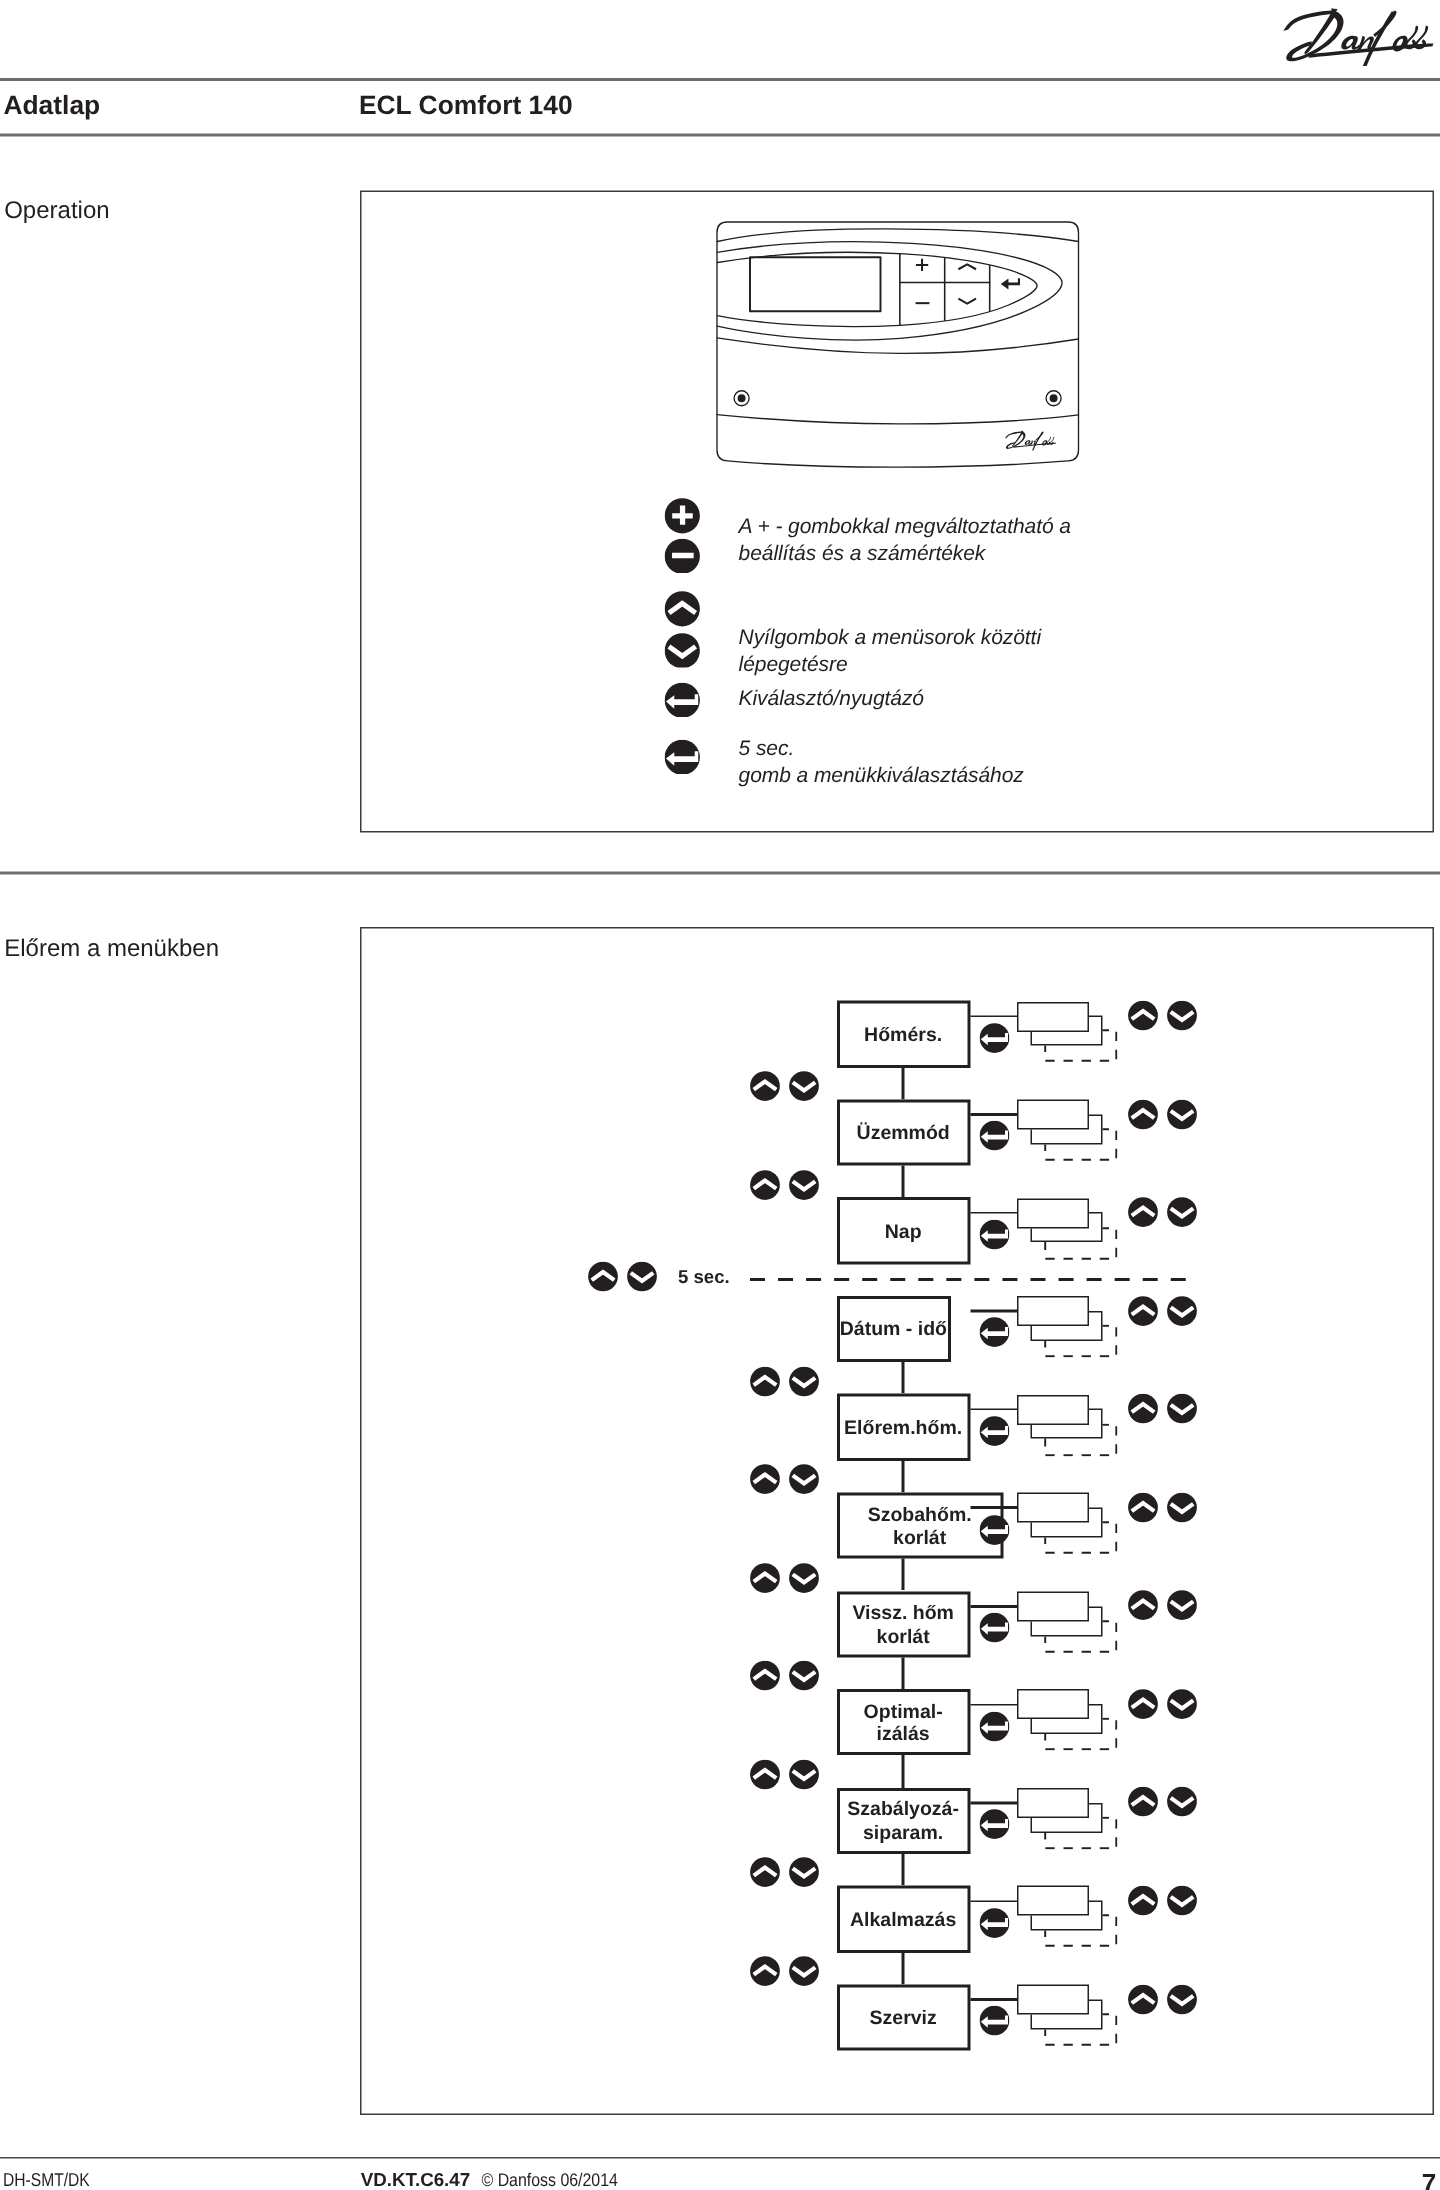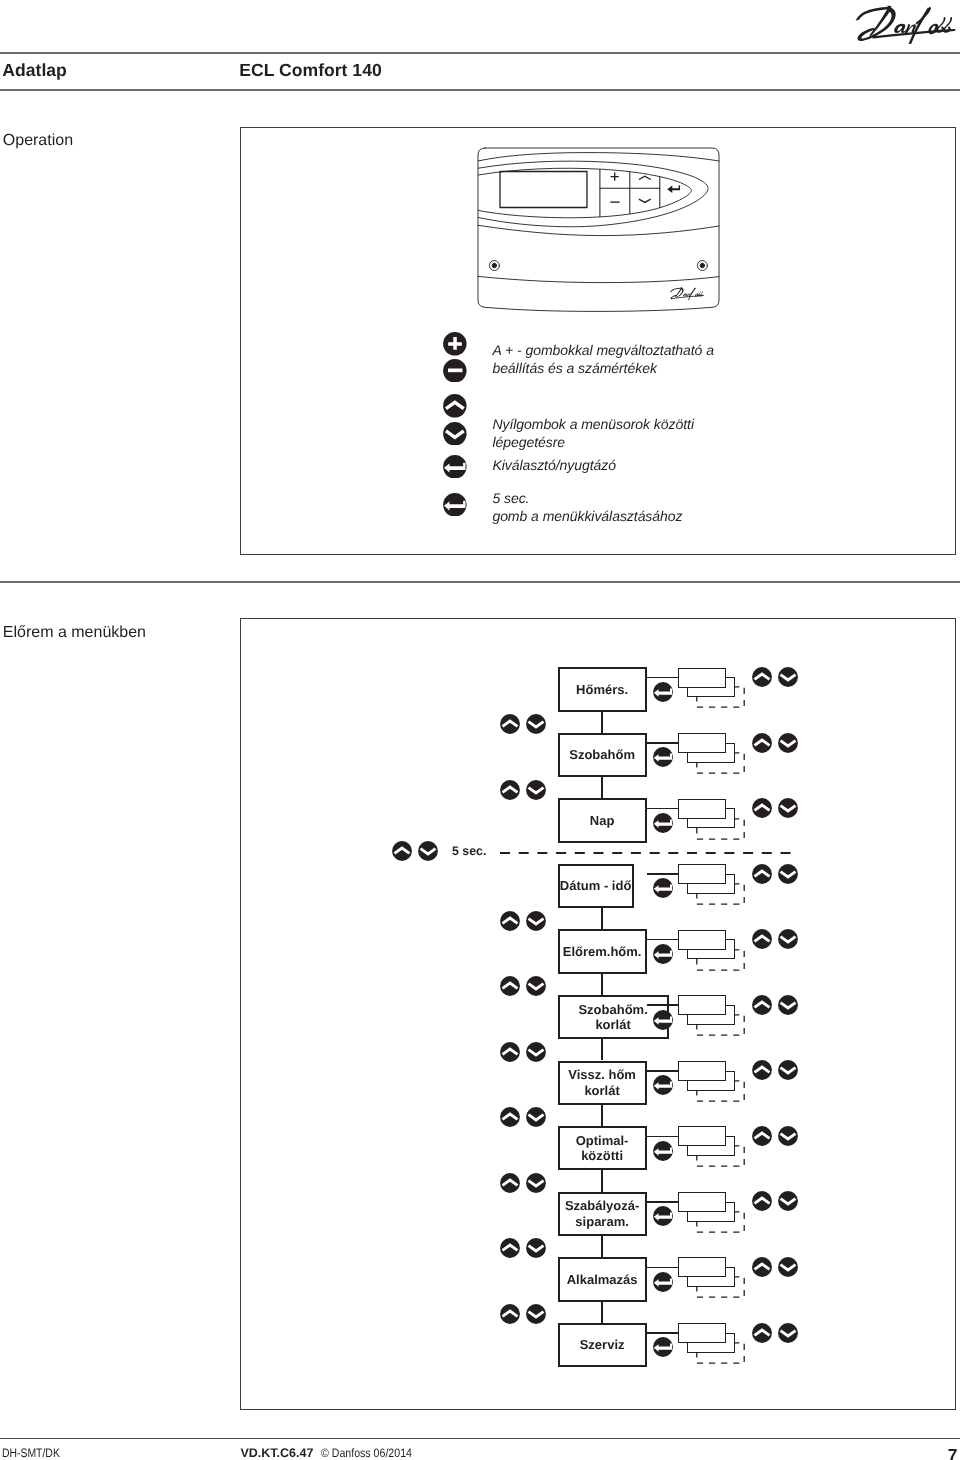--- a/index.html
+++ b/index.html
@@ -230,21 +230,21 @@
         <circle cx="12" cy="12" r="11.9" fill="#231f20"></circle>
         <path d="M3.0 14.9 L12 8.4 L21.0 14.9" fill="none" stroke="#fff" stroke-width="3.4" stroke-linejoin="miter" stroke-linecap="butt"></path>
       </svg>
     </div>
     <div class="nav" style="left: 525.5px; top: 714px;">
       <svg style="display:block" width="20" height="20" viewBox="0 0 24 24" xmlns="http://www.w3.org/2000/svg">
         <circle cx="12" cy="12" r="11.9" fill="#231f20"></circle>
         <path d="M3.0 9.1 L12 15.6 L21.0 9.1" fill="none" stroke="#fff" stroke-width="3.4" stroke-linejoin="miter" stroke-linecap="butt"></path>
       </svg>
     </div>
-    <div class="mbox" style="left: 557.6px; top: 732.75px; width: 89px; height: 44.4px;">Szobahőm</div>
+    <div class="mbox" style="left: 557.6px; top: 732.75px; width: 89px; height: 44.4px;">Üzemmód</div>
     <div class="vline" style="left: 601.35px; top: 777.15px; height: 21.15px;"></div>
     <div class="hline" style="left: 646.6px; top: 742.25px; width: 31.7px;"></div>
     <div class="srect" style="left: 678px; top: 733.05px; width: 47.5px; height: 20px; z-index: 3;"></div>
     <div class="srect" style="left: 687px; top: 742.75px; width: 47.5px; height: 20px; z-index: 2;"></div>
     <div class="drect" style="left: 695.5px; top: 751.95px; width: 49px; height: 22px; z-index: 1;">
       <svg style="display:block" width="49" height="22" viewBox="0 0 49 22" xmlns="http://www.w3.org/2000/svg">
         <rect x="0.8" y="0.8" width="47.4" height="20.4" fill="none" stroke="#231f20" stroke-width="1.3" stroke-dasharray="6.2 5.9"></rect>
       </svg>
     </div>
     <div class="nav" style="left: 653.3px; top: 747.35px; z-index: 5;">
@@ -460,21 +460,21 @@
         <path d="M3.0 14.9 L12 8.4 L21.0 14.9" fill="none" stroke="#fff" stroke-width="3.4" stroke-linejoin="miter" stroke-linecap="butt"></path>
       </svg>
     </div>
     <div class="nav" style="left: 525.5px; top: 1107.3px;">
       <svg style="display:block" width="20" height="20" viewBox="0 0 24 24" xmlns="http://www.w3.org/2000/svg">
         <circle cx="12" cy="12" r="11.9" fill="#231f20"></circle>
         <path d="M3.0 9.1 L12 15.6 L21.0 9.1" fill="none" stroke="#fff" stroke-width="3.4" stroke-linejoin="miter" stroke-linecap="butt"></path>
       </svg>
     </div>
     <div class="mbox" style="left: 557.6px; top: 1126.05px; width: 89px; height: 44.4px;">Optimal-
-közötti</div>
+izálás</div>
     <div class="vline" style="left: 601.35px; top: 1170.45px; height: 21.15px;"></div>
     <div class="hline" style="left: 646.6px; top: 1135.55px; width: 31.7px;"></div>
     <div class="srect" style="left: 678px; top: 1126.35px; width: 47.5px; height: 20px; z-index: 3;"></div>
     <div class="srect" style="left: 687px; top: 1136.05px; width: 47.5px; height: 20px; z-index: 2;"></div>
     <div class="drect" style="left: 695.5px; top: 1145.25px; width: 49px; height: 22px; z-index: 1;">
       <svg style="display:block" width="49" height="22" viewBox="0 0 49 22" xmlns="http://www.w3.org/2000/svg">
         <rect x="0.8" y="0.8" width="47.4" height="20.4" fill="none" stroke="#231f20" stroke-width="1.3" stroke-dasharray="6.2 5.9"></rect>
       </svg>
     </div>
     <div class="nav" style="left: 653.3px; top: 1140.65px; z-index: 5;">

